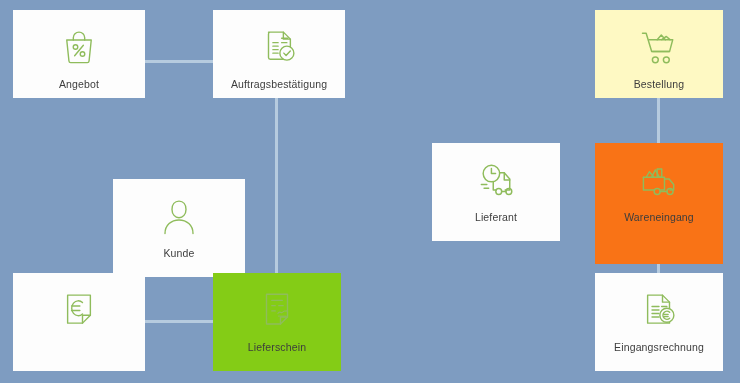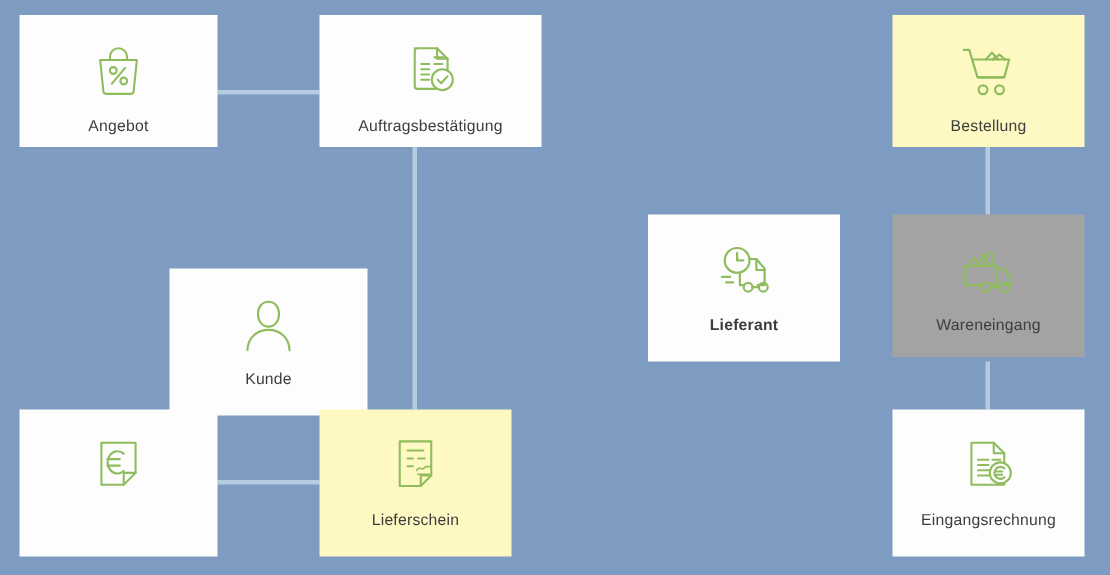--- a/index.html
+++ b/index.html
@@ -58,21 +58,21 @@
         <svg width="42" height="42" viewBox="0 0 48 48" fill="none" stroke="#8fbc5c" stroke-width="1.6" stroke-linecap="round" stroke-linejoin="round">
           <path d="M10 16 h28 l-2.5 24 a2 2 0 0 1 -2 1.8 H14.5 a2 2 0 0 1 -2 -1.8 Z"></path>
           <path d="M17.5 16 v-2.5 a6.5 6.5 0 0 1 13 0 V16"></path>
           <line x1="19" y1="34" x2="29" y2="22"></line>
           <circle cx="20" cy="24" r="2.6"></circle>
           <circle cx="28" cy="32" r="2.6"></circle>
         </svg>
       </div>
       <div class="card-label" style="color: rgb(61, 61, 61);">Angebot</div>
     </div>
-    <div class="card" style="left: 213px; top: 10px; width: 148px; height: 88px; background: rgb(253, 253, 253);">
+    <div class="card" style="left: 213px; top: 10px; width: 132px; height: 88px; background: rgb(253, 253, 253);">
       <div class="card-icon">
         <svg width="42" height="42" viewBox="0 0 48 48" fill="none" stroke="#8fbc5c" stroke-width="1.6" stroke-linecap="round" stroke-linejoin="round">
           <path d="M12 7 h17 l8 8 v21 a2 2 0 0 1 -2 2 H14 a2 2 0 0 1 -2 -2 V9 a2 2 0 0 1 2 -2 Z"></path>
           <path d="M29 7 v8 h8"></path>
           <line x1="17" y1="19" x2="23" y2="19"></line>
           <line x1="17" y1="23" x2="23" y2="23"></line>
           <line x1="17" y1="27" x2="23" y2="27"></line>
           <line x1="17" y1="31" x2="23" y2="31"></line>
           <line x1="27" y1="14" x2="34" y2="14"></line>
           <line x1="27" y1="19" x2="33" y2="19"></line>
@@ -97,38 +97,38 @@
     </div>
     <div class="card" style="left: 113px; top: 143px; width: 132px; height: 98px; background: rgb(253, 253, 253); margin-top: 36px;">
       <div class="card-icon">
         <svg width="42" height="42" viewBox="0 0 48 48" fill="none" stroke="#8fbc5c" stroke-width="1.6" stroke-linecap="round" stroke-linejoin="round">
           <path d="M24 7 c-5 0 -8 4 -8 9.5 c0 5.5 3.5 9.5 8 9.5 c4.5 0 8 -4 8 -9.5 C32 11 29 7 24 7 Z"></path>
           <path d="M8 44 c0 -9.5 7.2 -15.5 16 -15.5 c8.8 0 16 6 16 15.5"></path>
         </svg>
       </div>
       <div class="card-label" style="color: rgb(61, 61, 61);">Kunde</div>
     </div>
-    <div class="card" style="left: 432px; top: 143px; width: 128px; height: 98px; background: rgb(253, 253, 253); font-weight: bold;">
+    <div class="card" style="left: 432px; top: 143px; width: 128px; height: 98px; background: rgb(253, 253, 253);">
       <div class="card-icon">
         <svg width="44" height="44" viewBox="0 0 48 48" fill="none" stroke="#8fbc5c" stroke-width="1.6" stroke-linecap="round" stroke-linejoin="round">
           <path d="M20 16 h11 l2 0 l6 7 v12 h-5"></path>
           <path d="M24 35 h-3 V24"></path>
           <path d="M33 16 v8 h6"></path>
           <circle cx="27" cy="36.5" r="3.2"></circle>
           <circle cx="38" cy="36.5" r="3.2"></circle>
           <line x1="30.2" y1="36.5" x2="34.8" y2="36.5"></line>
           <circle cx="19" cy="17" r="9" fill="#fdfdfd"></circle>
           <path d="M19 11.5 V17 h4.5"></path>
           <line x1="8" y1="29" x2="14" y2="29"></line>
           <line x1="11" y1="33" x2="16" y2="33"></line>
         </svg>
       </div>
       <div class="card-label" style="color: rgb(61, 61, 61);">Lieferant</div>
     </div>
-    <div class="card" style="left: 595px; top: 143px; width: 128px; height: 95px; background: #a3a3a3;">
+    <div class="card" style="left: 595px; top: 143px; width: 128px; height: 121px; background: #f97316;">
       <div class="card-icon">
         <svg width="44" height="44" viewBox="0 0 48 48" fill="none" stroke="#8fbc5c" stroke-width="1.6" stroke-linecap="round" stroke-linejoin="round">
           <path d="M7 21 h23 v14 h-4"></path>
           <path d="M19 35 h-12 V21"></path>
           <path d="M30 23 h5 l5 6 v6 h-4"></path>
           <circle cx="22" cy="36.5" r="3.3"></circle>
           <circle cx="36" cy="36.5" r="3.3"></circle>
           <line x1="25.3" y1="36.5" x2="32.7" y2="36.5"></line>
           <path d="M10 21 l3.5 -6 l5 6"></path>
           <path d="M16 21 l4 -8 l4.5 8"></path>
@@ -141,21 +141,21 @@
       <div class="card-icon">
         <svg width="42" height="42" viewBox="0 0 48 48" fill="none" stroke="#8fbc5c" stroke-width="1.6" stroke-linecap="round" stroke-linejoin="round">
           <path d="M11 7 h26 v23 l-9 9 H11 Z"></path>
           <path d="M37 30 h-9 v9"></path>
           <path d="M28 15.5 a7.5 8.5 0 1 0 0 13"></path>
           <line x1="15.5" y1="19.5" x2="25" y2="19.5"></line>
           <line x1="15.5" y1="24.5" x2="25" y2="24.5"></line>
         </svg>
       </div>
     </div>
-    <div class="card" style="left: 213px; top: 273px; width: 128px; height: 98px; background: #fef9c3;">
+    <div class="card" style="left: 213px; top: 273px; width: 128px; height: 98px; background: #84cc16;">
       <div class="card-icon">
         <svg width="42" height="42" viewBox="0 0 48 48" fill="none" stroke="#8fbc5c" stroke-width="1.6" stroke-linecap="round" stroke-linejoin="round">
           <path d="M12 6 h24 v26 l-8 8 H12 Z"></path>
           <path d="M36 32 h-8 v8"></path>
           <line x1="18" y1="13" x2="30" y2="13"></line>
           <line x1="18" y1="19" x2="22" y2="19"></line>
           <line x1="26" y1="19" x2="31" y2="19"></line>
           <line x1="18" y1="25" x2="22" y2="25"></line>
           <path d="M25 28 c2 -4 4 1 6 -2 c1.6 -2.3 3 .5 4.5 -1.2" stroke-width="1.3"></path>
           <path d="M25.5 31 h9" stroke-width="1.1"></path>

